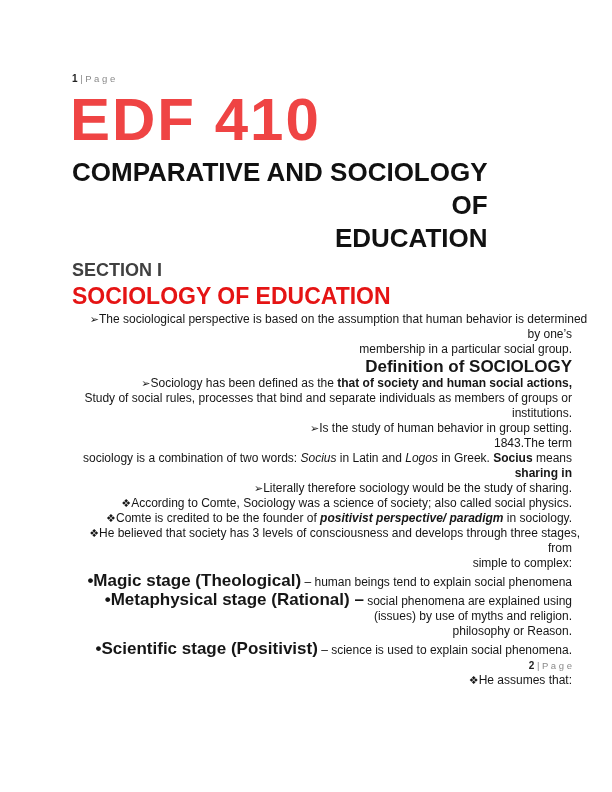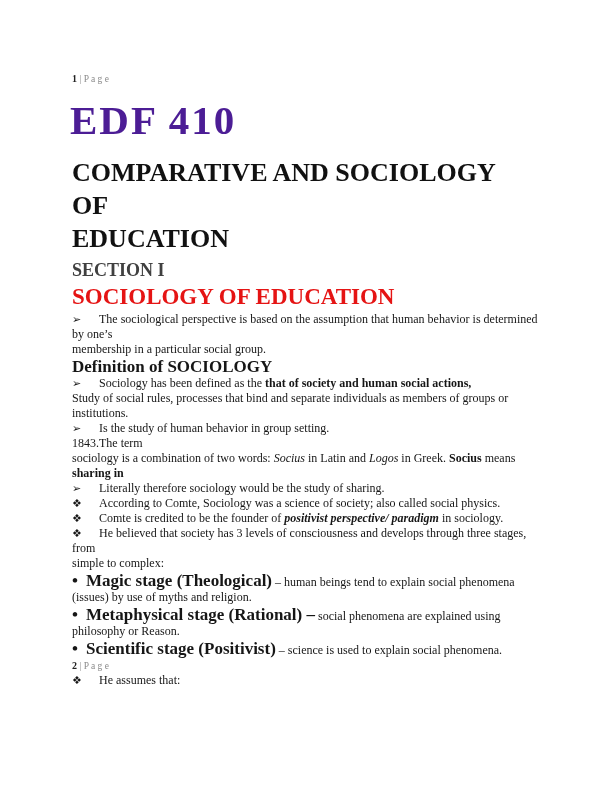--- a/index.html
+++ b/index.html
@@ -1,26 +1,26 @@
 <!DOCTYPE html>
 <html style="--red: #e51414; --gray: #8a8a8a;"><head>
 <meta charset="utf-8">
 <style>
   html,body{margin:0;padding:0;background:#ffffff;}
   .page{
     position:relative; width:612px; height:792px; background:#ffffff;
-    font-family:Liberation Serif, serif;
-    color:#161616; overflow:hidden;
+    font-family:Liberation Sans, sans-serif;
+    color:#161616; overflow:hidden;text-align:right;
   }
   .pageheader{position:absolute; top:73px; left:72px; font-size:10px; white-space:nowrap;}
   .pageheader .num{font-weight:bold; color:#222;}
   .pageheader .lbl{color:var(--gray,#8a8a8a); font-size:9.5px;}
   .title{
     position:absolute; top:90px; left:70px; margin:0;
-    font-size:41px; line-height:60px; font-weight:bold; letter-spacing:2px; color:#4c1d95;
+    font-size:60px; line-height:60px; font-weight:bold; letter-spacing:2px; color:#ef4444;
     white-space:nowrap;
   }
   .subtitle{position:absolute; top:156px; left:72px; font-size:26px; font-weight:bold; line-height:33px; color:#111; white-space:nowrap;}
   .section{position:absolute; top:258px; left:72px; font-size:18px; font-weight:bold; line-height:24px; color:#404040; white-space:nowrap;}
   .redhead{position:absolute; top:283px; left:72px; font-size:23px; font-weight:bold; line-height:27px; color:var(--red,#e51414); white-space:nowrap;}
   .docbody{position:absolute; top:312px; left:72px; width:500px;}
   .line{white-space:nowrap; font-size:12px; line-height:15px; height:15px;}
   .line.heading{font-size:17px; line-height:19px; height:19px;}
   .line.dot{line-height:19px; height:19px;}
   .line.pagemark{font-size:10px;}
@@ -67,21 +67,21 @@
       <div class="line plain"><span class="seg">1843.The term</span></div>
       <div class="line plain"><span class="seg">sociology is a combination of two words: </span><span class="seg i">Socius</span><span class="seg"> in Latin and </span><span class="seg i">Logos</span><span class="seg"> in Greek. </span><span class="seg b">Socius</span><span class="seg"> means</span></div>
       <div class="line plain"><span class="seg b">sharing in</span></div>
       <div class="line arrow"><span class="bullet">➢</span><span class="seg">Literally therefore sociology would be the study of sharing.</span></div>
       <div class="line diamond"><span class="bullet">❖</span><span class="seg">According to Comte, Sociology was a science of society; also called social physics.</span></div>
       <div class="line diamond"><span class="bullet">❖</span><span class="seg">Comte is credited to be the founder of </span><span class="seg b i">positivist perspective/ paradigm</span><span class="seg"> in sociology.</span></div>
       <div class="line diamond"><span class="bullet">❖</span><span class="seg">He believed that society has 3 levels of consciousness and develops through three stages,</span></div>
       <div class="line plain"><span class="seg">from</span></div>
       <div class="line plain"><span class="seg">simple to complex:</span></div>
       <div class="line dot"><span class="bullet">•</span><span class="seg b big">Magic stage (Theological)</span><span class="seg"> – human beings tend to explain social phenomena</span></div>
+      <div class="line dot"><span class="bullet">•</span><span class="seg b big">Metaphysical stage (Rational) –</span><span class="seg"> social phenomena are explained using</span></div>
       <div class="line plain"><span class="seg">(issues) by use of myths and religion.</span></div>
-      <div class="line dot"><span class="bullet">•</span><span class="seg b big">Metaphysical stage (Rational) –</span><span class="seg"> social phenomena are explained using</span></div>
       <div class="line plain"><span class="seg">philosophy or Reason.</span></div>
       <div class="line dot"><span class="bullet">•</span><span class="seg b big">Scientific stage (Positivist)</span><span class="seg"> – science is used to explain social phenomena.</span></div>
       <div class="line pagemark"><span class="seg b">2</span><span class="seg gray"> | P a g e</span></div>
       <div class="line diamond"><span class="bullet">❖</span><span class="seg">He assumes that:</span></div>
     </div>
 
 </div>
 
 </body></html>

